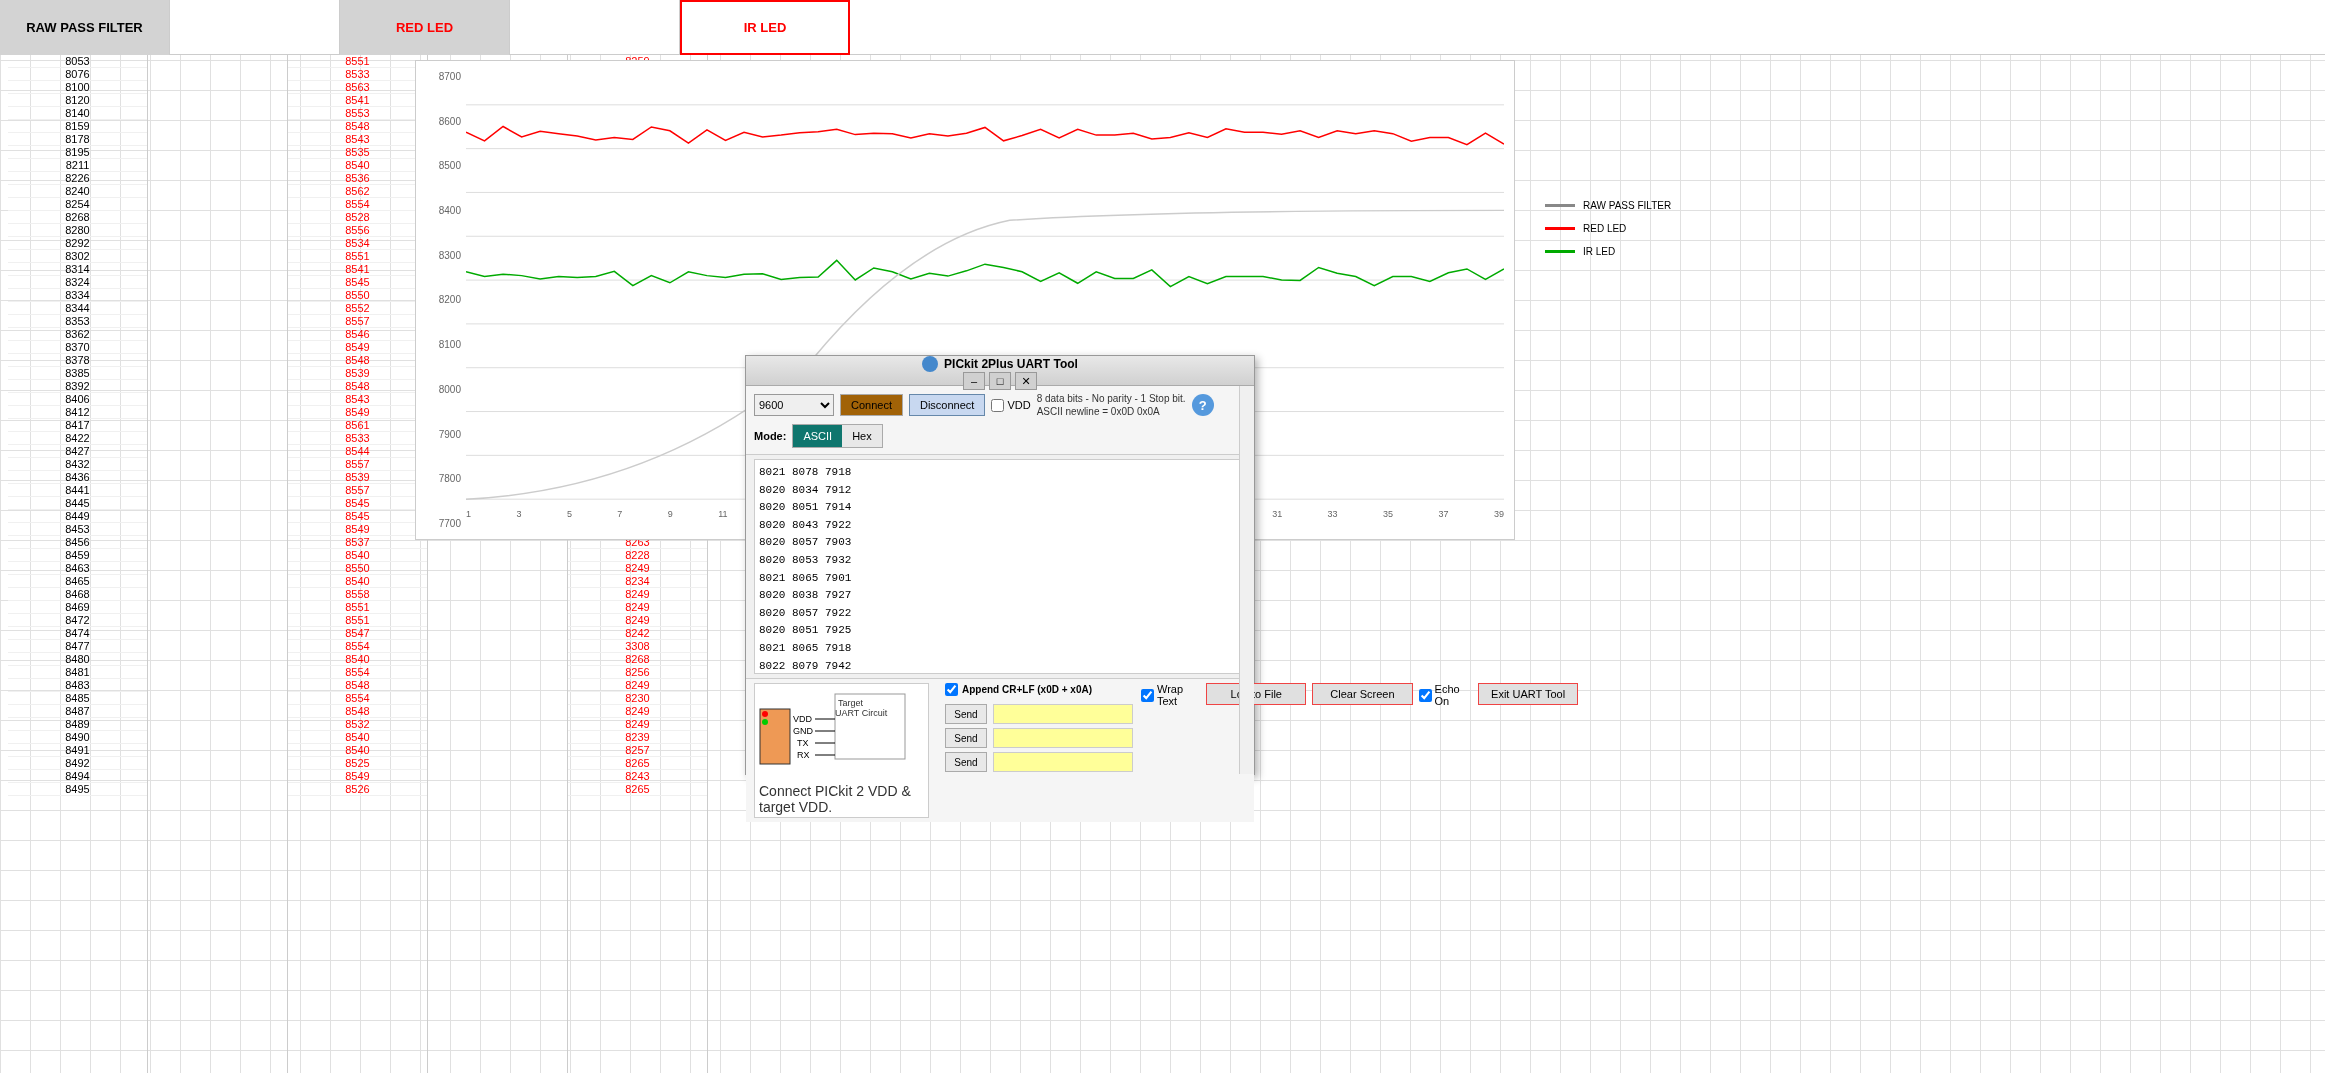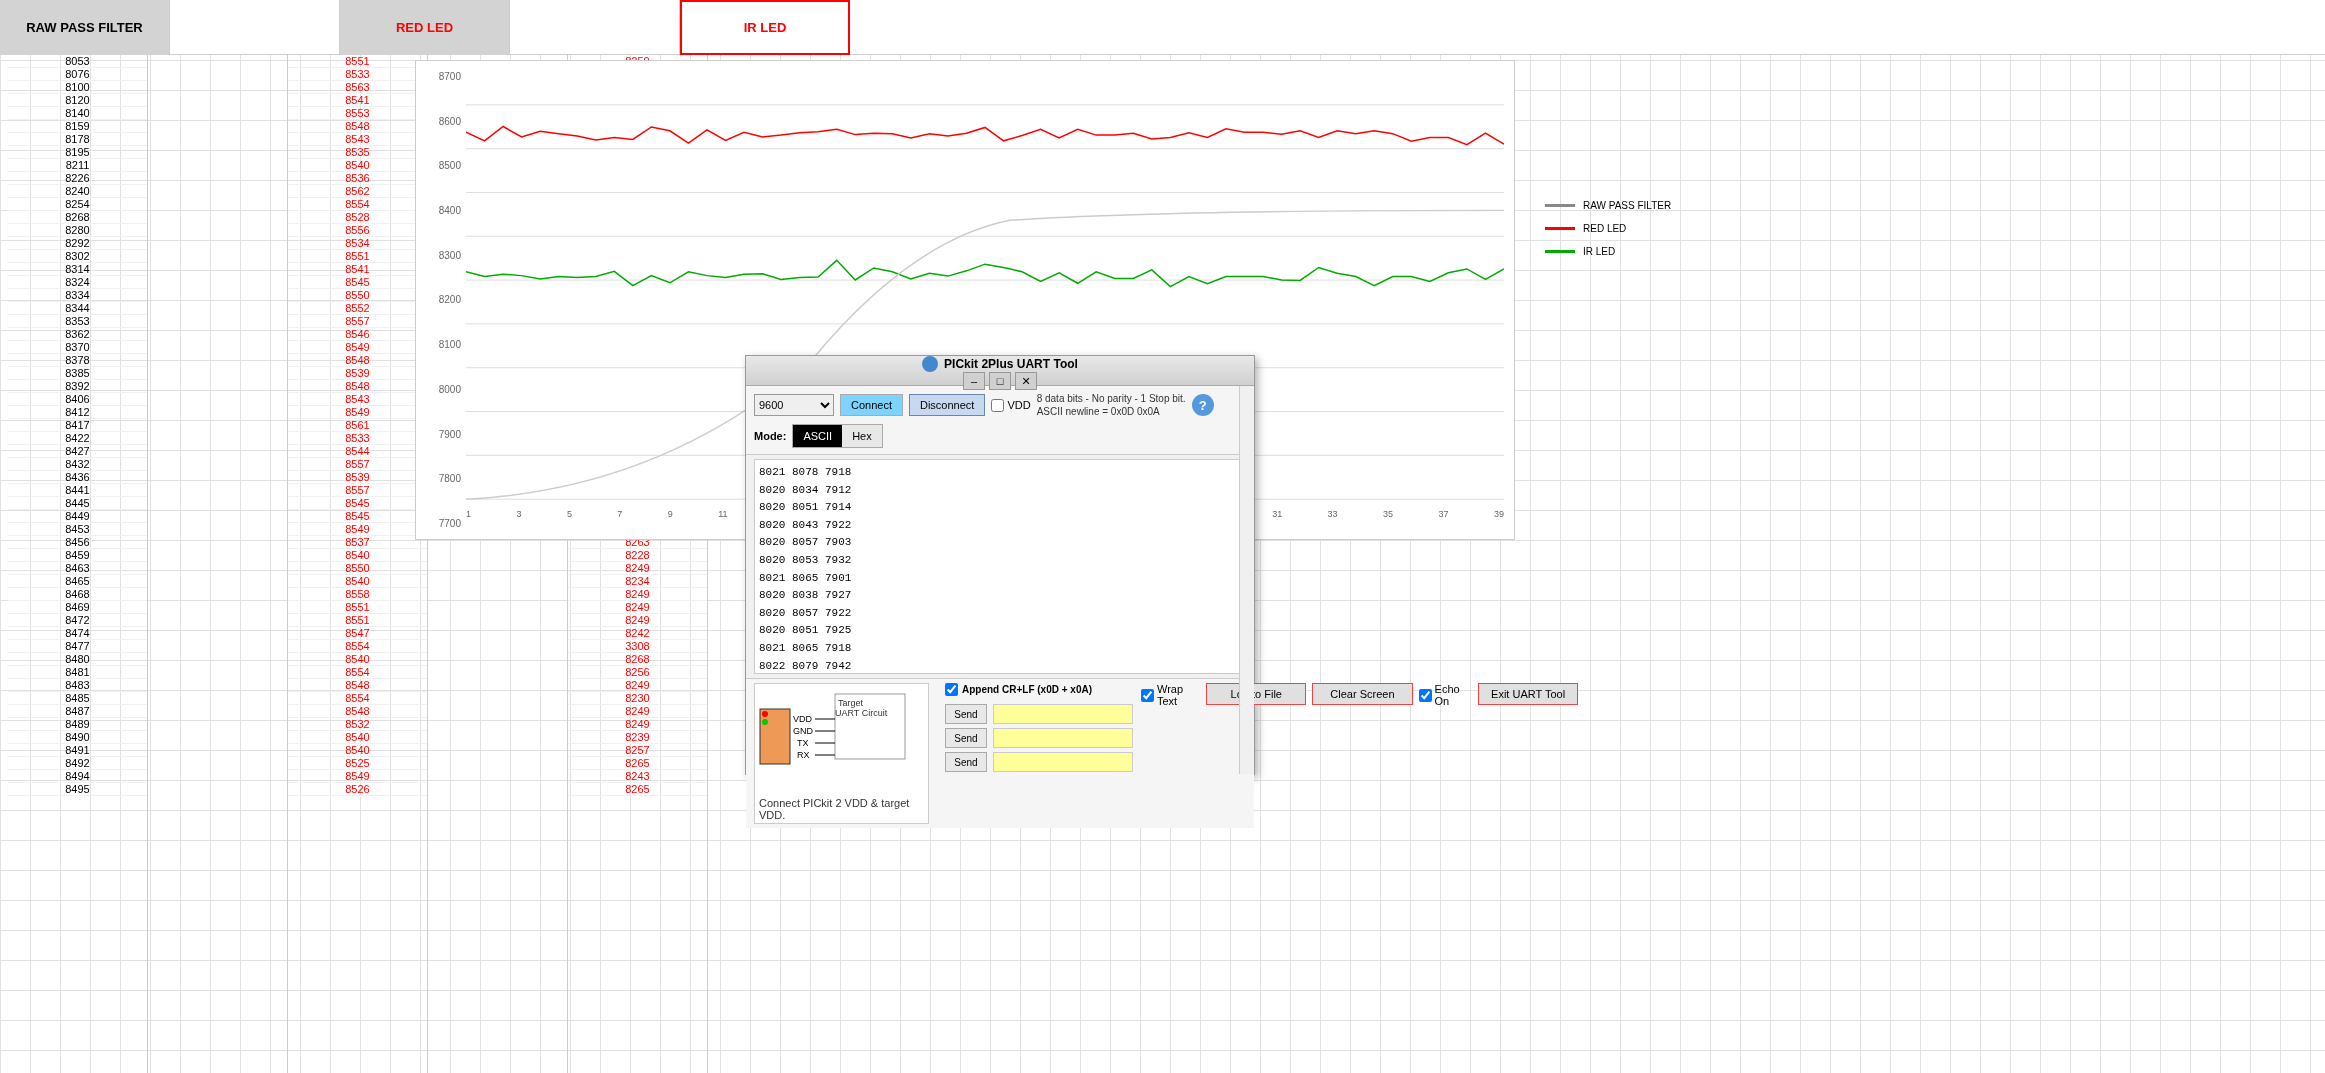--- a/index.html
+++ b/index.html
@@ -244,21 +244,21 @@
       width: 80px;
       height: 22px;
       font-size: 11px;
       border: 1px solid #999;
     }
 
     .toolbar-btn {
       height: 22px;
       padding: 0 10px;
       font-size: 11px;
-      background: #7dd3fc;
+      background: #a16207;
       border: 1px solid #aaa;
       cursor: pointer;
     }
 
     .toolbar-btn.active {
       background: #c8d8f0;
       border-color: #6688aa;
     }
 
     .vdd-check {
@@ -287,21 +287,21 @@
     .mode-btn {
       height: 22px;
       padding: 0 10px;
       font-size: 11px;
       background: #e8e8e8;
       border: none;
       cursor: pointer;
     }
 
     .mode-btn.active {
-      background: #000000;
+      background: #0f766e;
       color: #fff;
     }
 
     .help-btn {
       width: 22px;
       height: 22px;
       border-radius: 50%;
       background: #5599dd;
       color: #fff;
       font-weight: bold;
@@ -774,21 +774,21 @@
             <text x="42" y="62" font-size="9" fill="#000">TX</text>
             <line x1="60" y1="59" x2="80" y2="59" stroke="#000" stroke-width="1"></line>
             <text x="42" y="74" font-size="9" fill="#000">RX</text>
             <line x1="60" y1="71" x2="80" y2="71" stroke="#000" stroke-width="1"></line>
 
             <rect x="5" y="25" width="30" height="55" fill="#ee9955" stroke="#333" stroke-width="1"></rect>
 
             <circle cx="10" cy="30" r="3" fill="red"></circle>
             <circle cx="10" cy="38" r="3" fill="#00cc00"></circle>
           </svg>
-          <div style="font-size:11px; color:#333; padding:2px 4px;margin-top:14px;">Connect PICkit 2 VDD &amp; target VDD.</div>
+          <div style="font-size:14px; color:#333; padding:2px 4px;">Connect PICkit 2 VDD &amp; target VDD.</div>
         </div>
       </div>
 
       <div style="flex:1; padding-left:8px;">
         <div class="macros-header">
           <input type="checkbox" checked="" style="">
           <span>Append CR+LF (x0D + x0A)</span>
         </div>
         <div class="macro-row">
           <button class="send-btn">Send</button>

